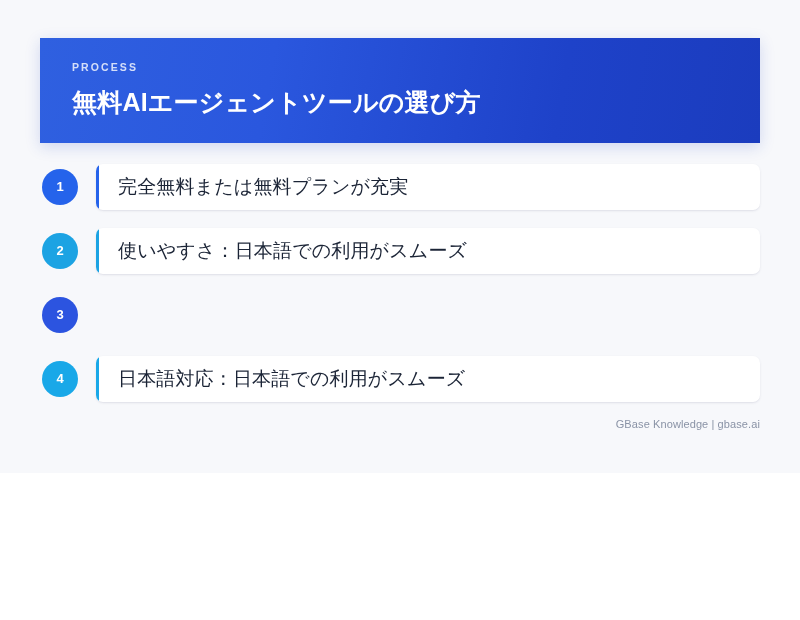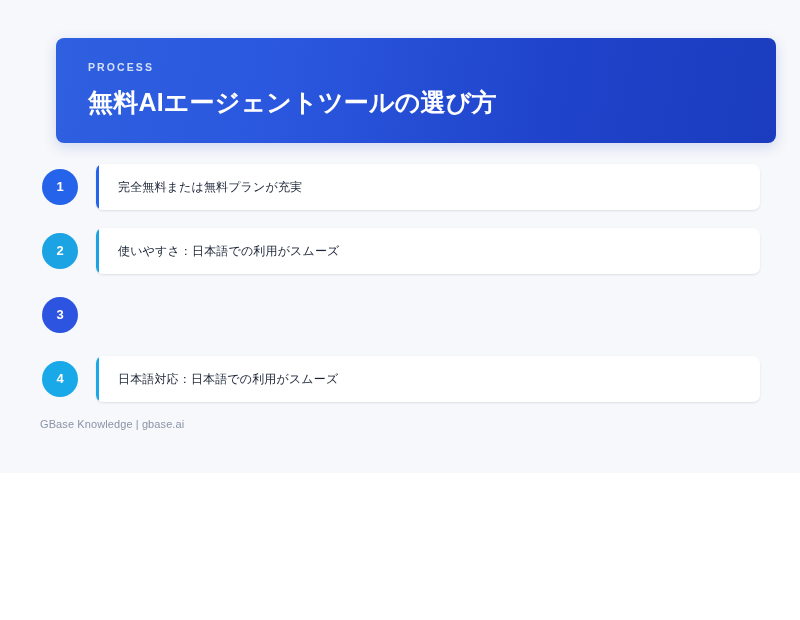--- a/index.html
+++ b/index.html
@@ -27,27 +27,26 @@
     box-sizing: border-box;
   }
 
   
   .header {
     position: absolute;
     left: 40px;
     top: 38px;
     width: 720px;
     height: 105px;
-    border-radius: 8px;
+    border-radius: 0;
     background: linear-gradient(100deg, #2f60e0 0%, #2a57de 32%, #1e42c9 72%, #1b3cbe 100%);
     box-shadow: 0 4px 14px rgba(31, 64, 190, 0.18);
     box-sizing: border-box;
     padding: 24px 30px 0 32px;
     overflow: hidden;
-    margin-left: 16px;
   }
   .eyebrow {
     font-size: 10.5px;
     font-weight: bold;
     letter-spacing: 2.1px;
     color: rgba(255, 255, 255, 0.80);
     line-height: 1;
     margin: 0 0 14px 0;
     text-transform: uppercase;
     white-space: nowrap;
@@ -113,33 +112,34 @@
     height: 46px;
     border-radius: 7px 0 0 7px;
   }
   .card-text {
     position: absolute;
     left: 22px;
     top: 0;
     right: 16px;
     height: 46px;
     line-height: 46px;
-    font-size: 12px;
+    font-size: 19px;
     color: #1b2436;
     letter-spacing: 0.15px;
     white-space: nowrap;
     overflow: hidden;
   }
 
   
   .footer {
     position: absolute;
     left: 40px;
     top: 418px;
     width: 720px;
+    text-align: right;
     font-size: 11px;
     color: #8a93a6;
     letter-spacing: 0.1px;
   }
 </style>
 </head>
 <body>
 
 <div class="panel">
 

